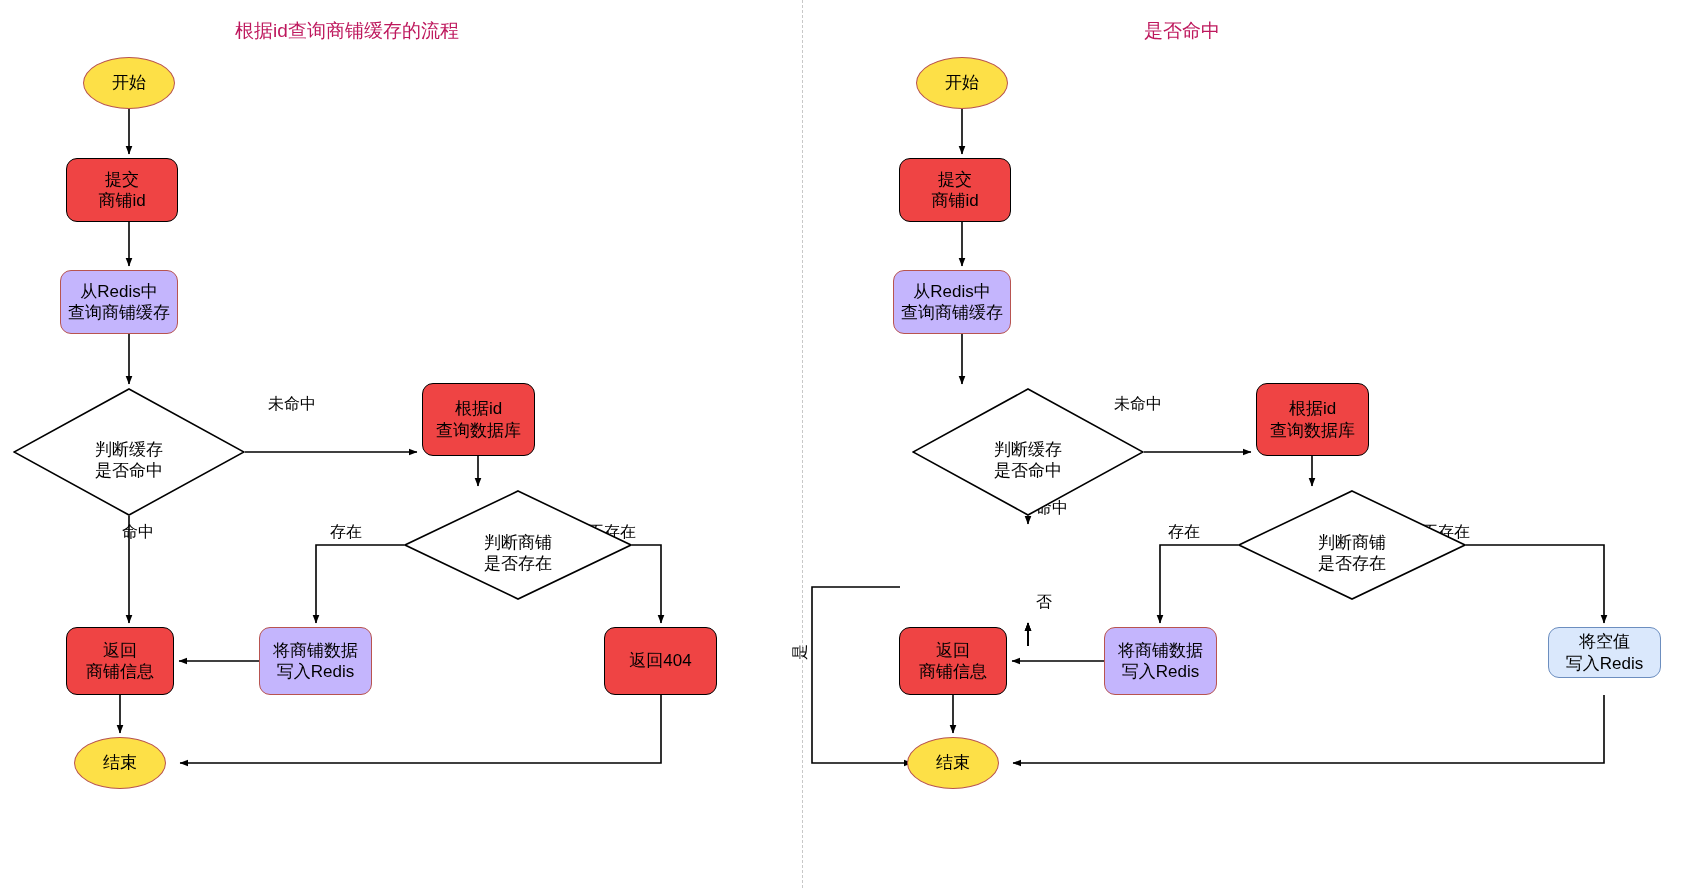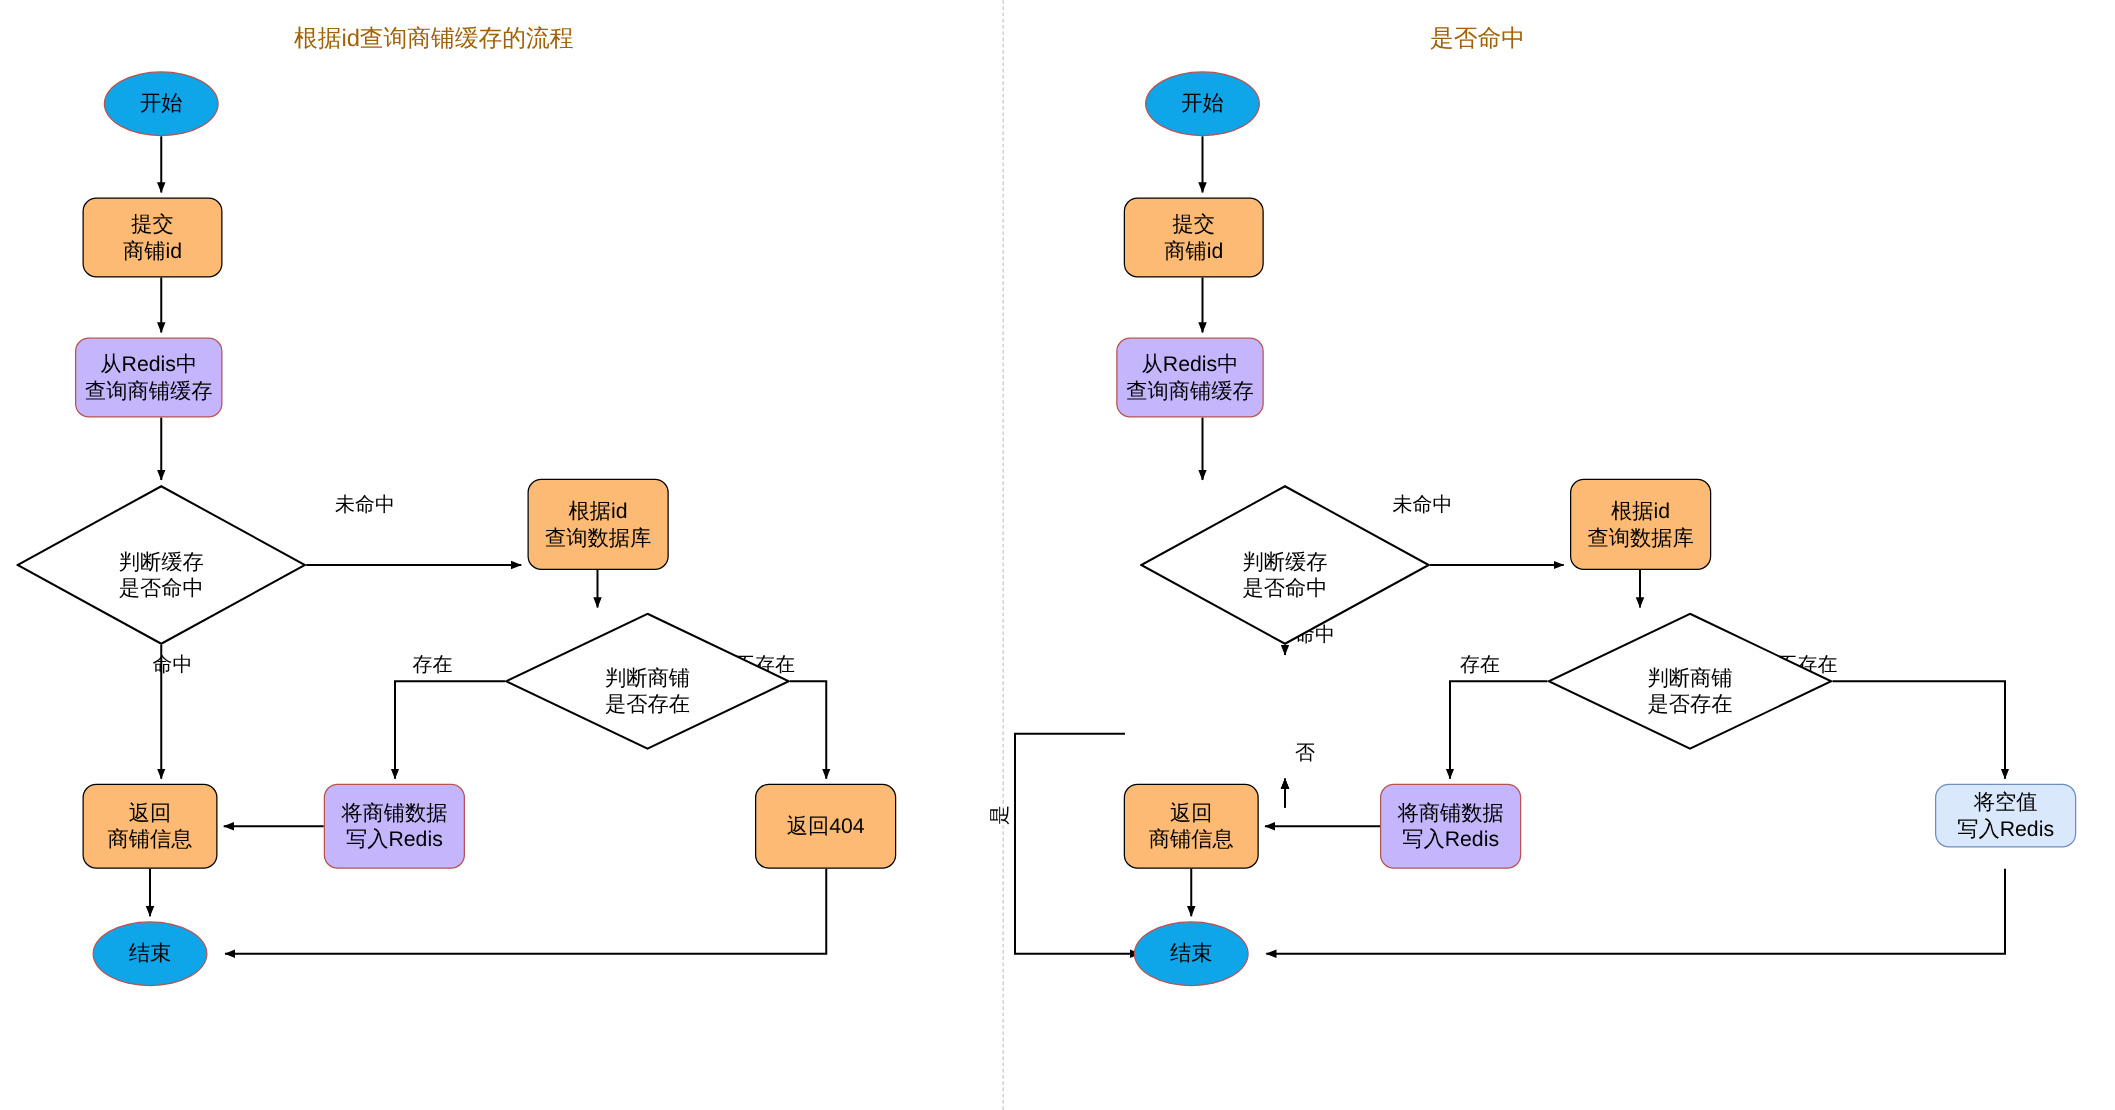--- a/index.html
+++ b/index.html
@@ -1,30 +1,30 @@
 <!DOCTYPE html>
 <html><head>
 <meta charset="utf-8">
 <style>
   html,body{margin:0;padding:0;background:#ffffff;}
   body{width:1692px;height:888px;font-family:"Liberation Sans","DejaVu Sans",sans-serif;color:#000;}
   #stage{position:relative;width:1692px;height:888px;overflow:hidden;}
   svg.layer{position:absolute;left:0;top:0;width:1692px;height:888px;}
 
-  .title{position:absolute;font-size:19px;color:#a16207;text-align:right;white-space:nowrap;
+  .title{position:absolute;font-size:19px;color:#be185d;text-align:right;white-space:nowrap;
          transform:translateX(-50%);font-family:"Liberation Sans","DejaVu Sans",sans-serif;}
 
   .node{position:absolute;box-sizing:border-box;display:flex;align-items:center;justify-content:center;
         text-align:center;font-size:17px;line-height:1.25;color:#000;white-space:pre-line;}
 
-  .n-box{border:1.4px solid #000;border-radius:11px;background:#fdba74;}
+  .n-box{border:1.4px solid #000;border-radius:11px;background:#ef4444;}
   .n-box.red{background:#c4b5fd;border-color:#b85450;}
   .n-box.blue{background:#dae8fc;border-color:#6c8ebf;}
 
-  .n-ellipse{border:1.4px solid #b85450;border-radius:50%;background:#0ea5e9;}
+  .n-ellipse{border:1.4px solid #b85450;border-radius:50%;background:#fde047;}
 
   .n-diamond{background:transparent;border:none;}
   .n-diamond .dtext{position:relative;z-index:2;margin-top:16px;}
   .n-diamond .dshape{position:absolute;left:0;top:0;width:100%;height:100%;z-index:1;}
 
   .elabel{position:absolute;font-size:16px;color:#000;white-space:nowrap;background:transparent;}
   .elabel.vert{transform:rotate(-90deg);transform-origin:left top;}
 
   .divider{position:absolute;top:0;width:0;height:888px;border-left:1.5px dashed #c8c8c8;}
 </style>

